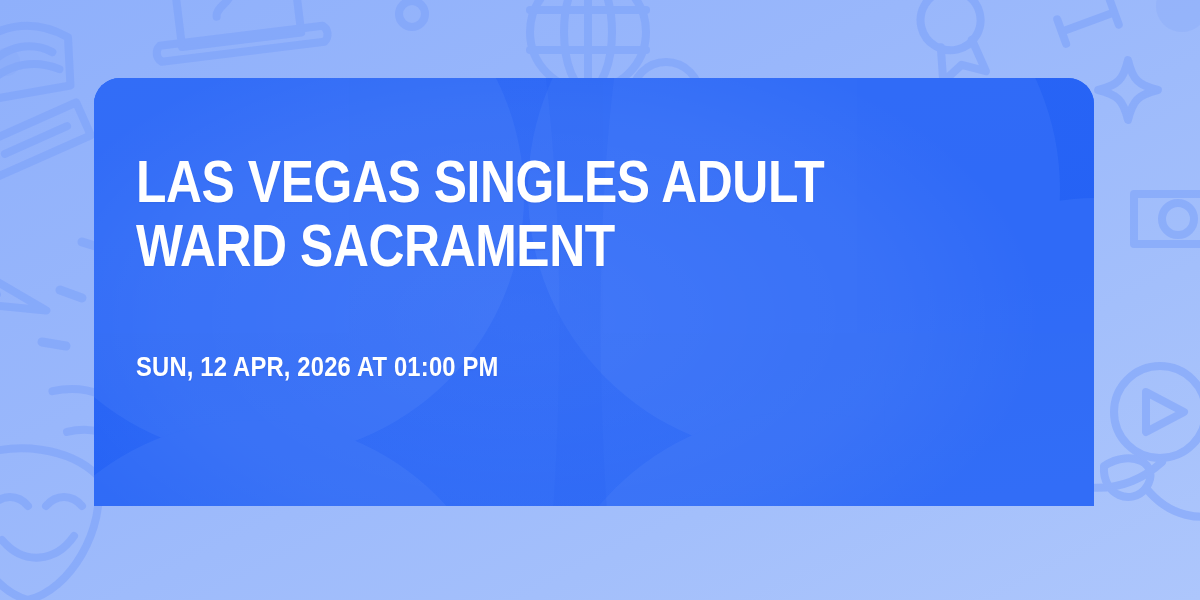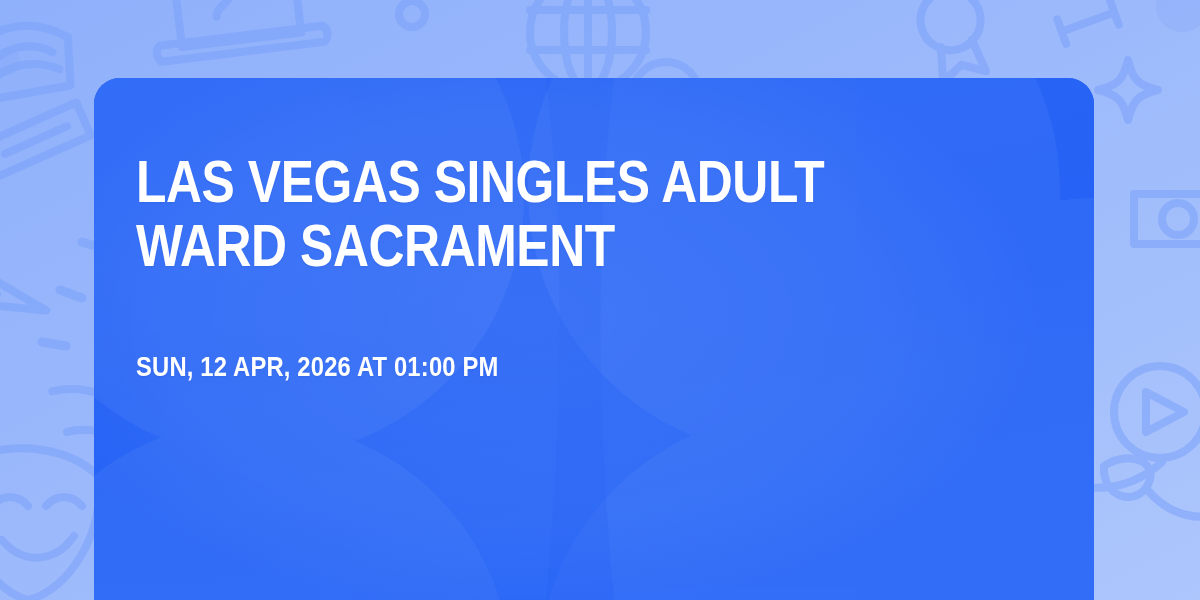--- a/index.html
+++ b/index.html
@@ -23,21 +23,21 @@
     width: 1200px;
     height: 600px;
   }
 
   
   #event-card {
     position: absolute;
     left: 94px;
     top: 78px;
     width: 1000px;
-    height: 522px;
+    height: 428px;
     border-radius: 26px 26px 0 0;
     overflow: hidden;
     background: #2563f5;
   }
 
   #card-decor {
     position: absolute;
     inset: 0;
     width: 1000px;
     height: 522px;

